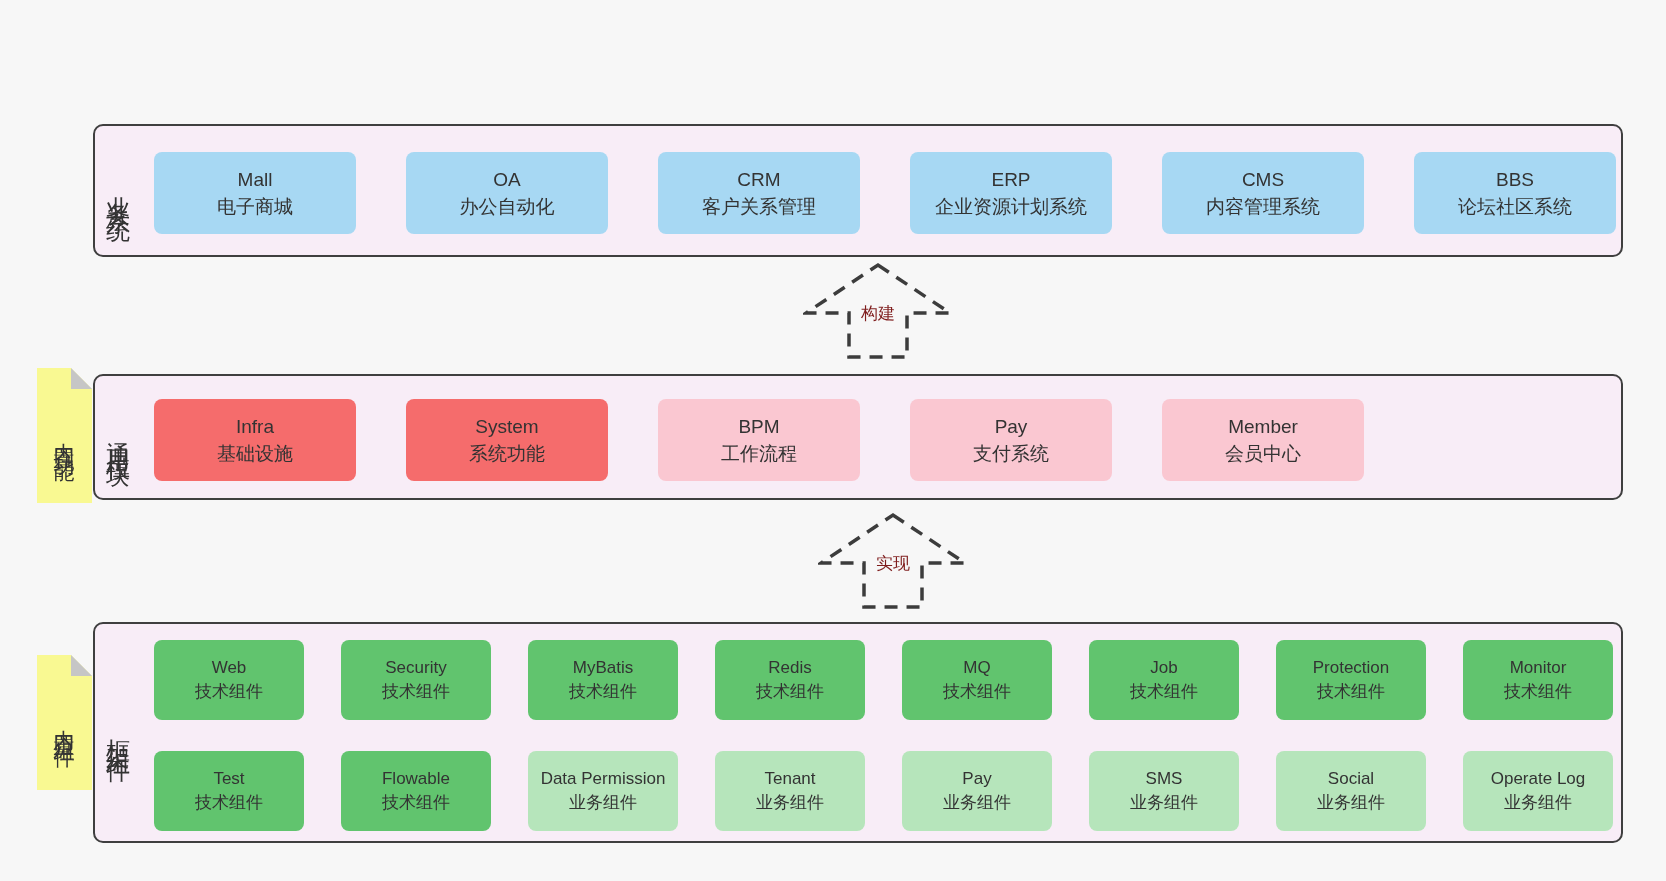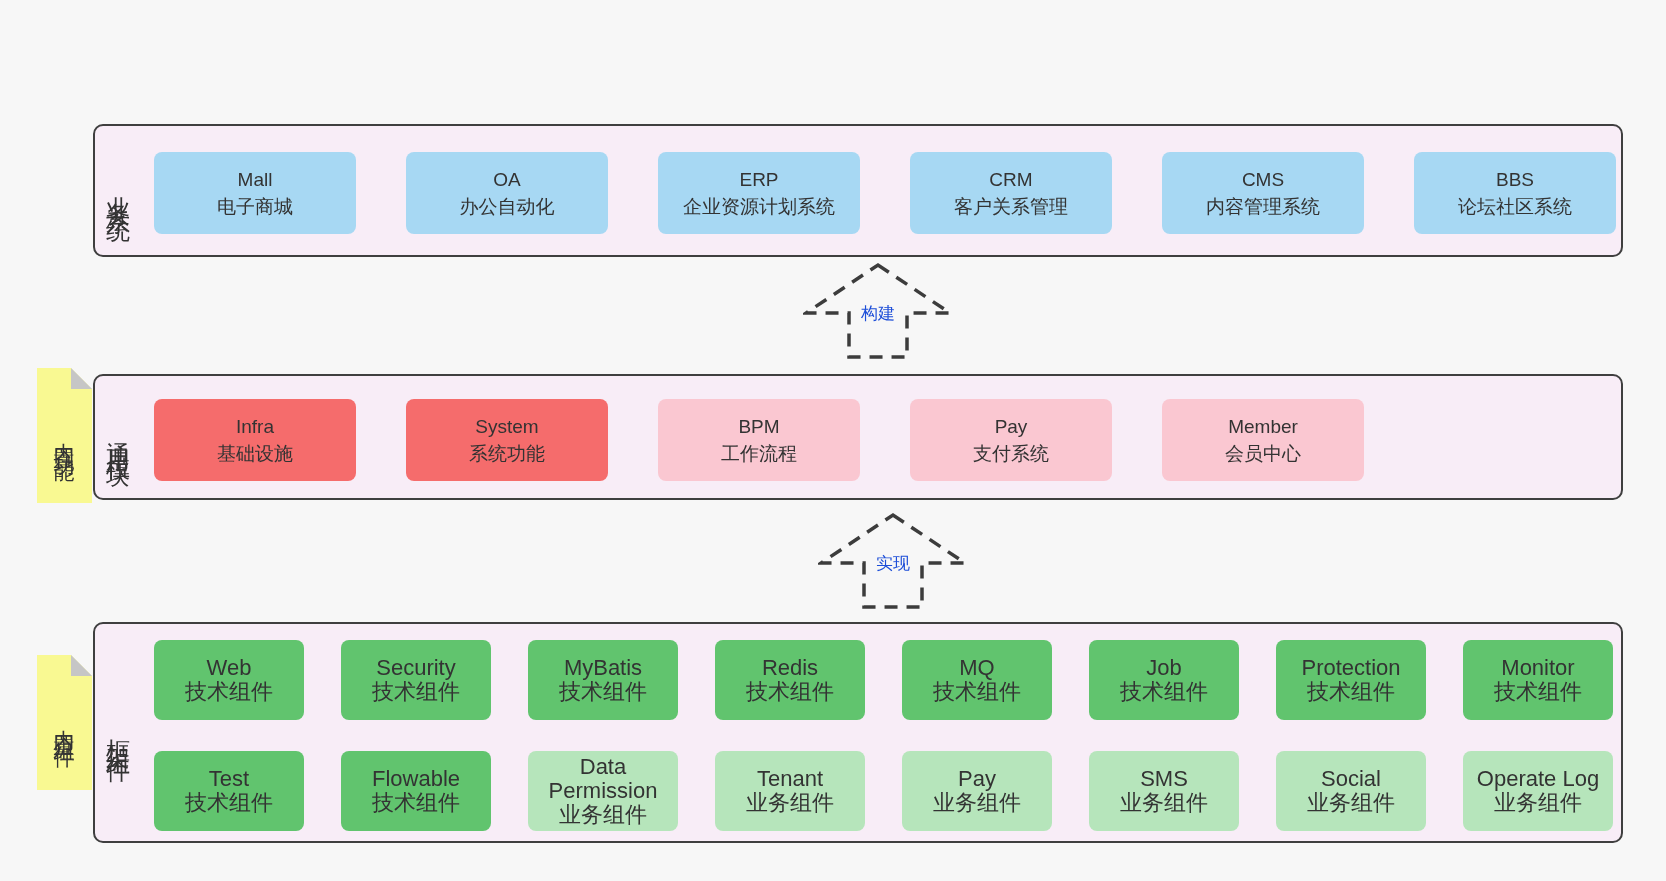--- a/index.html
+++ b/index.html
@@ -19,21 +19,21 @@
   .row-6{left:59px;gap:50px;}
   .row-8{left:59px;gap:37px;}
   .row-business{top:26px;}
   .row-modules{top:23px;}
   .row-comp-1{top:16px;}
   .row-comp-2{top:127px;}
 
   .box{display:flex;flex-direction:column;align-items:center;justify-content:center;
     border-radius:8px;text-align:center;box-sizing:border-box;}
   .box-lg{width:202px;height:82px;font-size:19px;line-height:27px;}
-  .box-sm{width:150px;height:80px;font-size:22px;line-height:24px;}
+  .box-sm{width:150px;height:80px;font-size:17px;line-height:24px;}
   .blue{background:#a7d8f3;}
   .red{background:#f56c6c;}
   .pink{background:#fac7d1;}
   .green{background:#61c46e;}
   .lightgreen{background:#b6e5bb;}
   .box-title,.box-sub{color:#333;}
 
   .sticky{position:absolute;left:37px;width:55px;height:135px;background:#f9f992;}
   .sticky-mid{top:368px;}
   .sticky-bottom{top:655px;}
@@ -43,45 +43,45 @@
     clip-path:polygon(0 0,100% 100%,0 100%);}
   .sticky-label{position:absolute;left:50%;top:52%;transform:translate(-50%,-50%);
     writing-mode:vertical-rl;text-orientation:upright;font-size:21px;line-height:1;
     letter-spacing:6px;color:#333;white-space:nowrap;}
 
   .arrow{position:absolute;width:150px;height:98px;}
   .arrow-1{left:803px;top:262px;}
   .arrow-2{left:818px;top:512px;}
   .arrow svg{display:block;}
   .arrow-label{position:absolute;left:50%;top:38px;transform:translateX(-50%);
-    background:#f7f7f7;padding:2px 4px;font-size:17px;color:#1d4ed8;white-space:nowrap;}
+    background:#f7f7f7;padding:2px 4px;font-size:17px;color:#7f1d1d;white-space:nowrap;}
 </style>
 </head>
 <body>
 
 <div class="canvas">
 
   <section class="layer layer-business">
     <div class="layer-label">业务系统</div>
     <div class="row row-6 row-business">
       <div class="box box-lg blue">
         <div class="box-title">Mall</div>
         <div class="box-sub">电子商城</div>
       </div>
       <div class="box box-lg blue">
         <div class="box-title">OA</div>
         <div class="box-sub">办公自动化</div>
       </div>
       <div class="box box-lg blue">
+        <div class="box-title">CRM</div>
+        <div class="box-sub">客户关系管理</div>
+      </div>
+      <div class="box box-lg blue">
         <div class="box-title">ERP</div>
         <div class="box-sub">企业资源计划系统</div>
-      </div>
-      <div class="box box-lg blue">
-        <div class="box-title">CRM</div>
-        <div class="box-sub">客户关系管理</div>
       </div>
       <div class="box box-lg blue">
         <div class="box-title">CMS</div>
         <div class="box-sub">内容管理系统</div>
       </div>
       <div class="box box-lg blue">
         <div class="box-title">BBS</div>
         <div class="box-sub">论坛社区系统</div>
       </div>
     </div>

